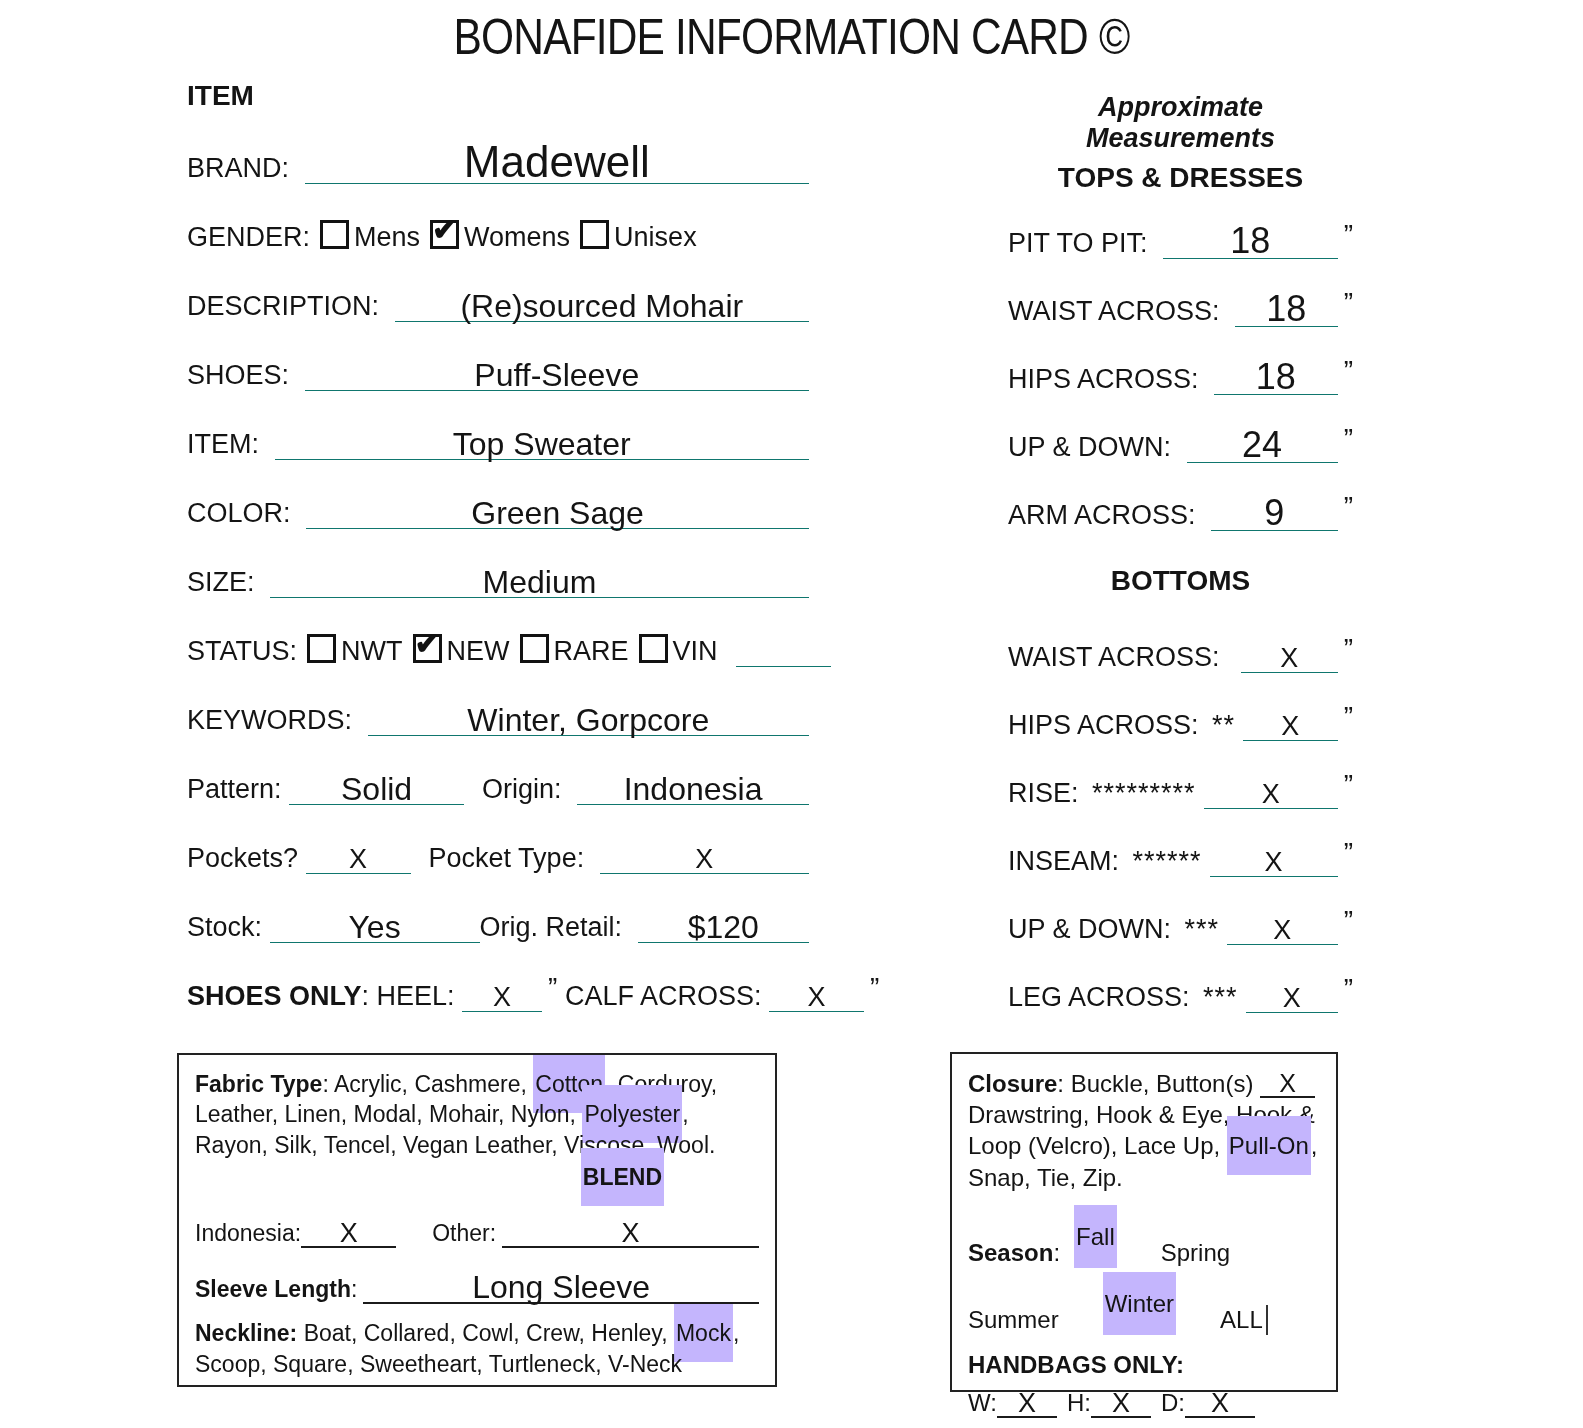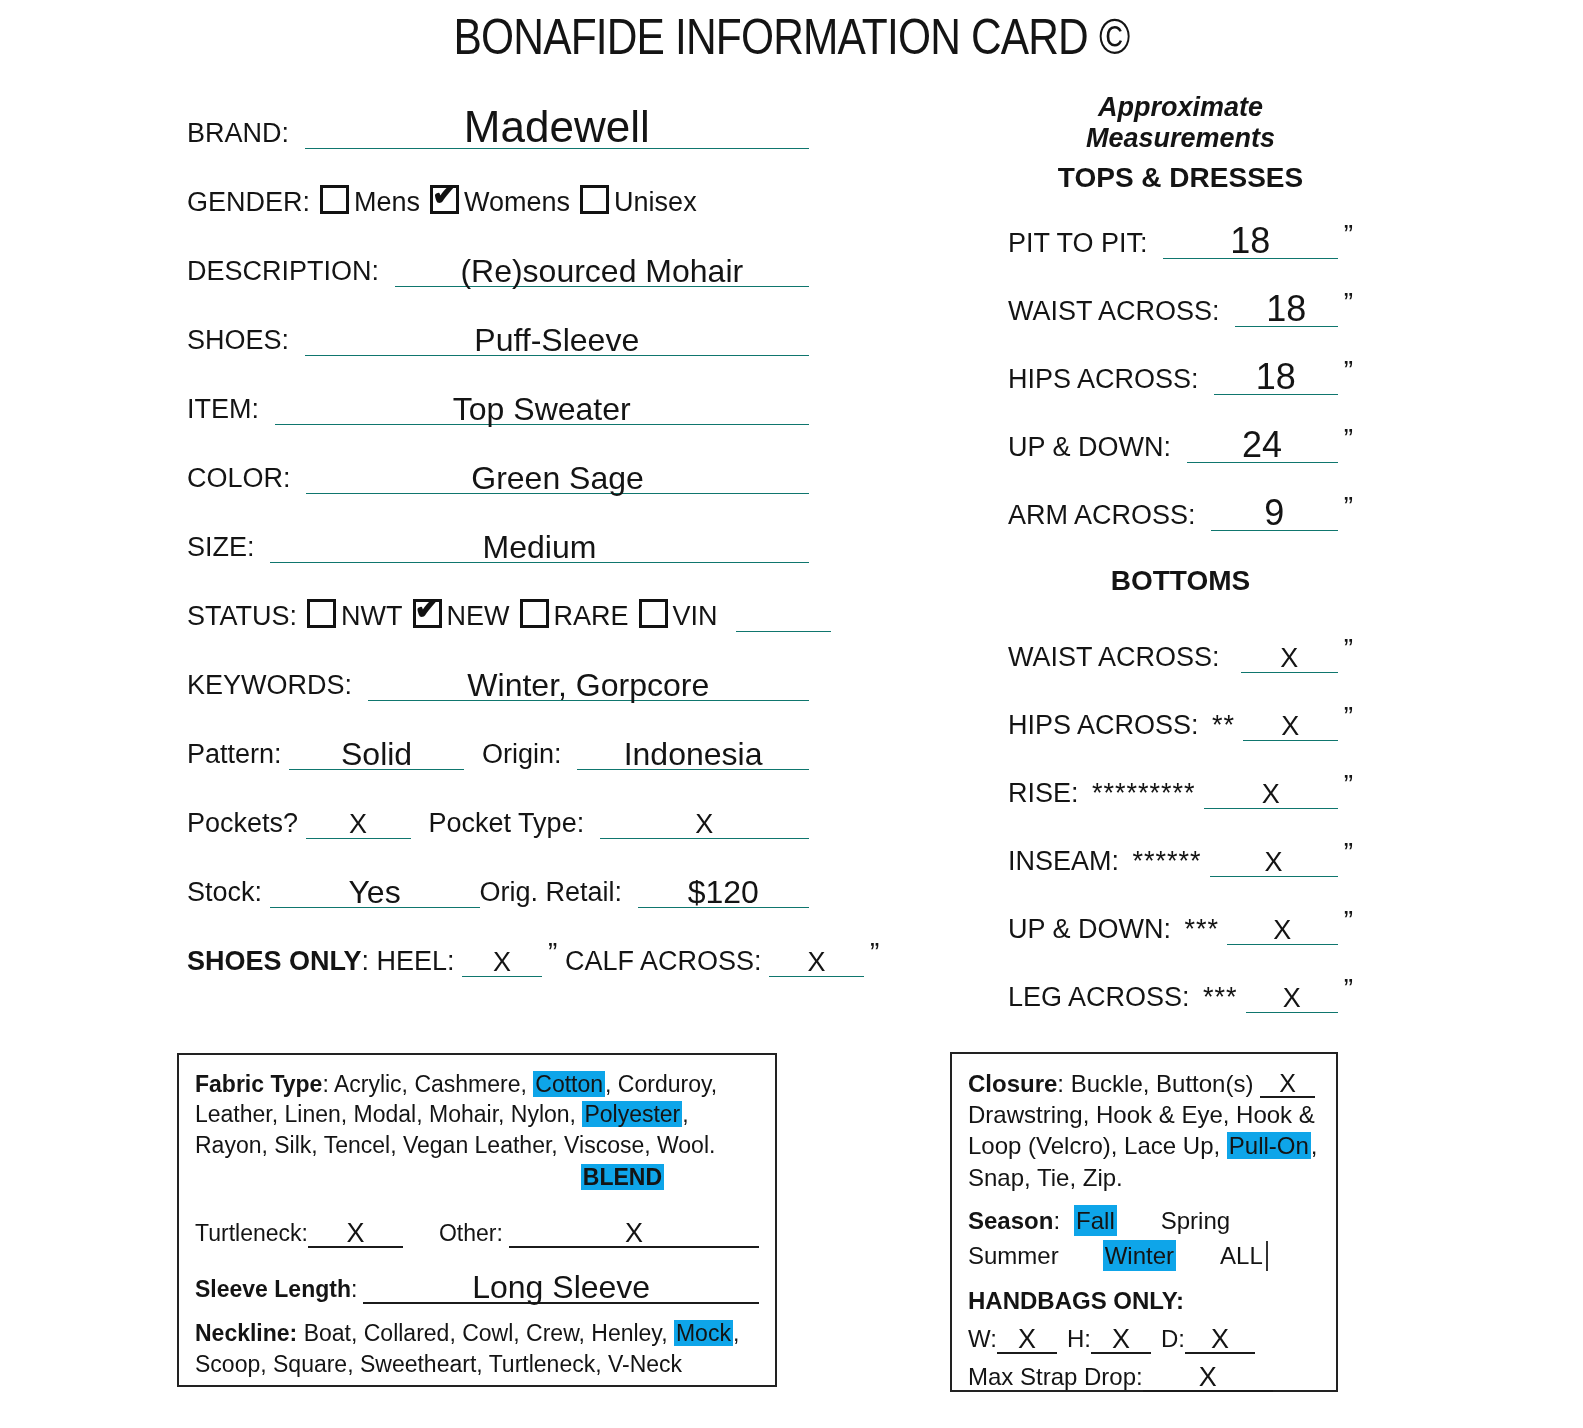--- a/index.html
+++ b/index.html
@@ -44,21 +44,21 @@
   .brows .mrow:first-child{margin-top:10px;}
   .unit{font-size:28px;margin:0 0 8px 6px;flex:none;}
   .stars{font-size:27px;margin-left:6px;letter-spacing:1px;flex:none;}
   
   .fbox{position:absolute;left:177px;top:1053px;width:600px;height:334px;box-sizing:border-box;
         border:2px solid #222;padding:14px 16px;font-size:23px;line-height:1.32;}
   .cbox{position:absolute;left:950px;top:1052px;width:388px;height:340px;box-sizing:border-box;
         border:2px solid #222;padding:14px 16px;font-size:24px;line-height:1.3;}
   .boxp{margin:0;}
   .boxp b{font-weight:700;}
-  .hl{background:#0ea5e9;padding:0 2px;}
+  .hl{background:#c4b5fd;padding:16px 2px;}
   .blendline{text-align:right;padding-right:95px;margin:2px 0 6px 0;}
   .blend{font-weight:700;}
   .boxrow{display:flex;align-items:flex-end;margin-top:16px;}
   .iline{border-bottom:2.5px solid #1b1b1b;display:inline-flex;align-items:flex-end;
          justify-content:center;box-sizing:border-box;}
   .boxrow .iline{height:40px;}
   .grow{flex:1 1 auto;margin-left:6px;}
   .p-iline{border-bottom:2.5px solid #1b1b1b;display:inline-block;width:55px;
            text-align:center;font-size:25px;line-height:1;}
   .season{margin-top:12px;}
@@ -70,20 +70,21 @@
   .hbrow .iline{height:32px;}
 </style>
 </head>
 <body>
 
 <div id="page">
 
   <div class="title">BONAFIDE INFORMATION CARD ©</div>
 
   <div class="col-left">
+    <div class="sec-head">ITEM</div>
 
     <div class="frow">
       <span class="lbl">BRAND: </span>
       <span class="line flexline">
         <span class="v v-xl">Madewell</span>
       </span>
     </div>
 
     <div class="frow">
       <span class="lbl">GENDER:</span>
@@ -311,21 +312,21 @@
       </div>
     </div>
   </div>
 
   <div class="fbox">
     <p class="boxp"><b>Fabric Type</b><span>: Acrylic, Cashmere, </span><span class="hl">Cotton</span><span>, Corduroy, Leather, Linen, Modal, Mohair, Nylon, </span><span class="hl">Polyester</span><span>, Rayon, Silk, Tencel, Vegan Leather, Viscose, Wool.</span></p>
     <div class="blendline">
       <span class="hl blend">BLEND</span>
     </div>
     <div class="boxrow">
-      <span>Turtleneck: </span>
+      <span>Indonesia: </span>
       <span class="iline w95">
         <span class="v v-x">X</span>
       </span>
       <span class="ml36">Other: </span>
       <span class="iline grow">
         <span class="v v-x">X</span>
       </span>
     </div>
     <div class="boxrow">
       <b>Sleeve Length</b>

